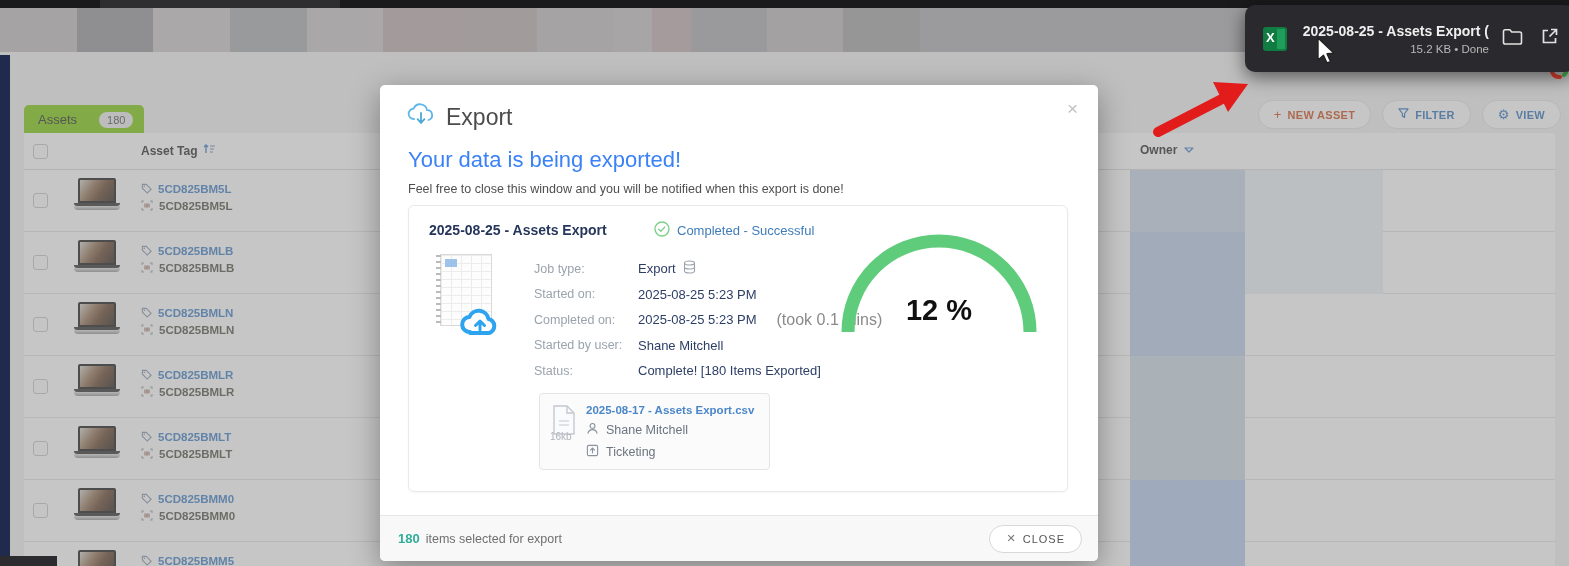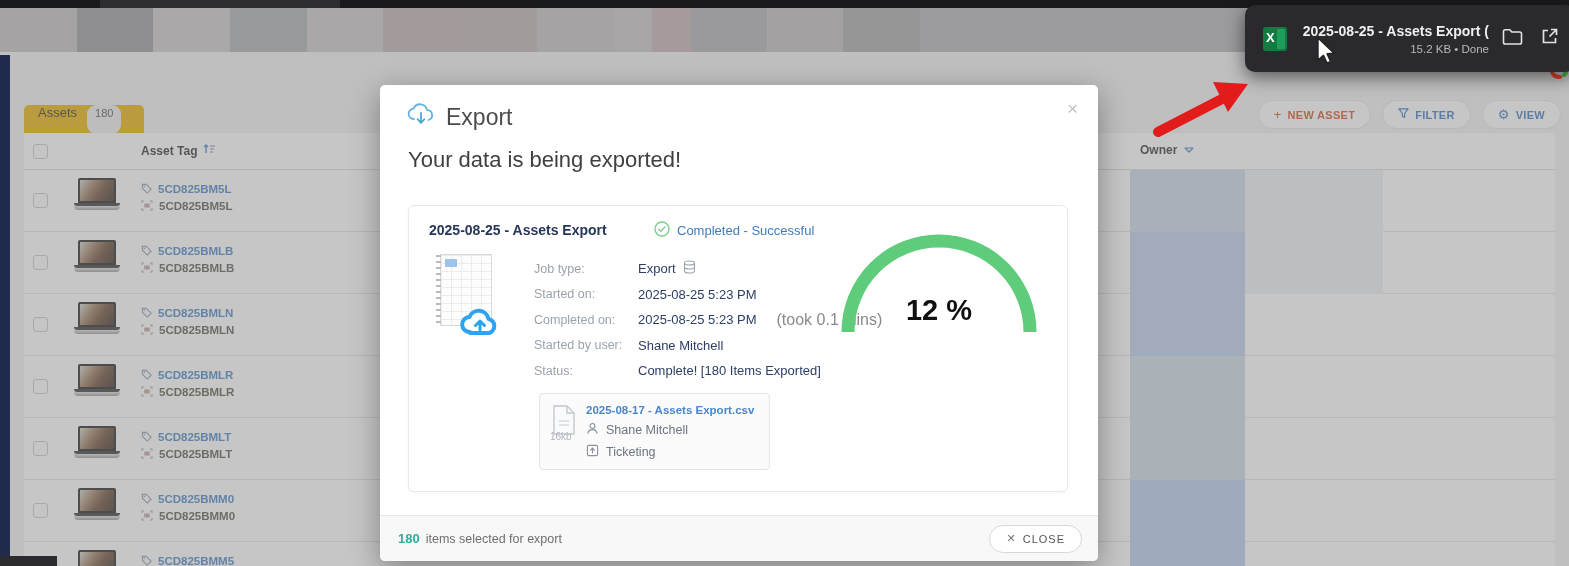--- a/index.html
+++ b/index.html
@@ -21,22 +21,22 @@
   .page-title { position:absolute; left:24px; top:5px; font-size:19px; color:#44516b; letter-spacing:.2px; }
 
   .top-actions { position:absolute; right:8px; top:48px; display:flex; gap:11px; }
   .pill-btn { height:29px; background:#fff; border:1px solid #e3e3e3; border-radius:15px;
               display:flex; align-items:center; gap:6px; padding:0 15px; font-size:11px; font-weight:bold;
               letter-spacing:.3px; white-space:nowrap; }
   .pill-btn.orange { color:#d1582a; }
   .pill-btn.blue { color:#3a7bbf; }
   .pill-btn .g { font-size:13px; font-weight:normal; }
 
-  .tab { position:absolute; left:24px; top:53px; width:120px; height:29px; background:#eab308;
-         border-radius:5px 5px 0 0; display:flex; gap:10px; padding:0 14px; }
+  .tab { position:absolute; left:24px; top:53px; width:120px; height:29px; background:#84cc16;
+         border-radius:5px 5px 0 0; display:flex; align-items:center; gap:22px; padding:0 14px; }
   .tab .t-label { font-size:13px; color:#333; }
   .tab .t-badge { background:#eeeeee; color:#555; font-size:11px; border-radius:9px; padding:2px 8px; }
 
   .table-card { position:absolute; left:24px; top:81px; width:1531px; height:433px; background:#fff; border-radius:0 4px 0 0; overflow:hidden; }
   .thead { position:relative; height:37px; border-bottom:1px solid #dcdcdc; }
   .th-check { position:absolute; left:9px; top:11px; }
   .th-assettag { position:absolute; left:117px; top:10px; font-size:12px; font-weight:bold; color:#333; display:flex; gap:5px; align-items:center; }
   .th-owner { position:absolute; left:1116px; top:10px; font-size:12px; font-weight:bold; color:#333; display:flex; gap:6px; align-items:center; }
   .checkbox { width:15px; height:15px; border:1px solid #c9c9c9; border-radius:3px; background:#fdfdfd; }
   .trow { position:relative; height:62px; border-bottom:1px solid #e3e3e3; }
@@ -55,21 +55,21 @@
   .ob-a { background:#ccd7e9; } .ob-b { background:#becee8; } .ob-c { background:#ccdbe6; } .ob-d { background:#b8ceed; }
 
   .dim { position:absolute; left:0; top:52px; width:1569px; height:514px; background:rgba(128,128,128,0.45); z-index:2; }
 
   
   .modal { position:absolute; left:380px; top:85px; width:718px; height:476px; background:#fff;
            border-radius:5px; box-shadow:0 8px 30px rgba(0,0,0,.35); z-index:4; }
   .m-head { position:relative; height:52px; padding:12px 26px 0 26px; display:flex; align-items:center; gap:10px; }
   .m-title { font-size:23px; font-weight:300; color:#4c4c4c; }
   .m-x { position:absolute; right:20px; top:14px; font-size:19px; color:#c2c2c2; line-height:1; cursor:default; }
-  .m-heading { margin:10px 0 0 28px; font-size:22px; color:#404040; }
+  .m-heading { margin:10px 0 0 28px; font-size:22px; color:#3b82f6; }
   .m-sub { margin:9px 0 0 28px; font-size:12.5px; color:#4f4f4f; }
 
   .job-card { position:absolute; left:28px; top:120px; width:660px; height:287px; background:#fff;
               border:1px solid #e9e9e9; border-radius:6px; box-shadow:0 1px 3px rgba(0,0,0,.04); }
   .job-name { position:absolute; left:20px; top:16px; font-size:14px; font-weight:bold; color:#26365c; }
   .job-status { position:absolute; left:245px; top:15px; display:flex; align-items:center; gap:7px;
                 font-size:13px; color:#3f7cba; }
   .sheet-ic { position:absolute; left:25px; top:48px; width:62px; height:80px; }
   .sheet { position:absolute; left:6px; top:0; width:52px; height:72px; background:#fdfdfd; border:1px solid #d9d9d9;
            background-image:linear-gradient(#ececec 1px, transparent 1px),linear-gradient(90deg,#ececec 1px, transparent 1px);
@@ -396,20 +396,21 @@
       <span>
         <svg width="30" height="26" viewBox="0 0 30 26">
             <path d="M8 17a5.2 5.2 0 0 1-.4-10.4A7 7 0 0 1 21 8.2 5 5 0 0 1 22.5 18" fill="none" stroke="#5fb6e8" stroke-width="1.8" stroke-linecap="round"></path>
             <path d="M15 11v9M11.6 17.2 15 21l3.4-3.8" fill="none" stroke="#49a8d8" stroke-width="1.8" stroke-linecap="round" stroke-linejoin="round"></path>
           </svg>
       </span>
       <span class="m-title">Export</span>
       <span class="m-x">×</span>
     </div>
     <div class="m-heading">Your data is being exported!</div>
+    <div class="m-sub">Feel free to close this window and you will be notified when this export is done!</div>
 
     <div class="job-card">
       <div class="job-name">2025-08-25 - Assets Export</div>
       <div class="job-status">
         <span>
           <svg width="16" height="16" viewBox="0 0 16 16">
               <circle cx="8" cy="8" r="7" fill="none" stroke="#7ecf8a" stroke-width="1.4"></circle>
               <path d="M4.8 8.2l2.1 2.1 4-4.4" fill="none" stroke="#7ecf8a" stroke-width="1.4" stroke-linecap="round" stroke-linejoin="round"></path>
             </svg>
         </span>

